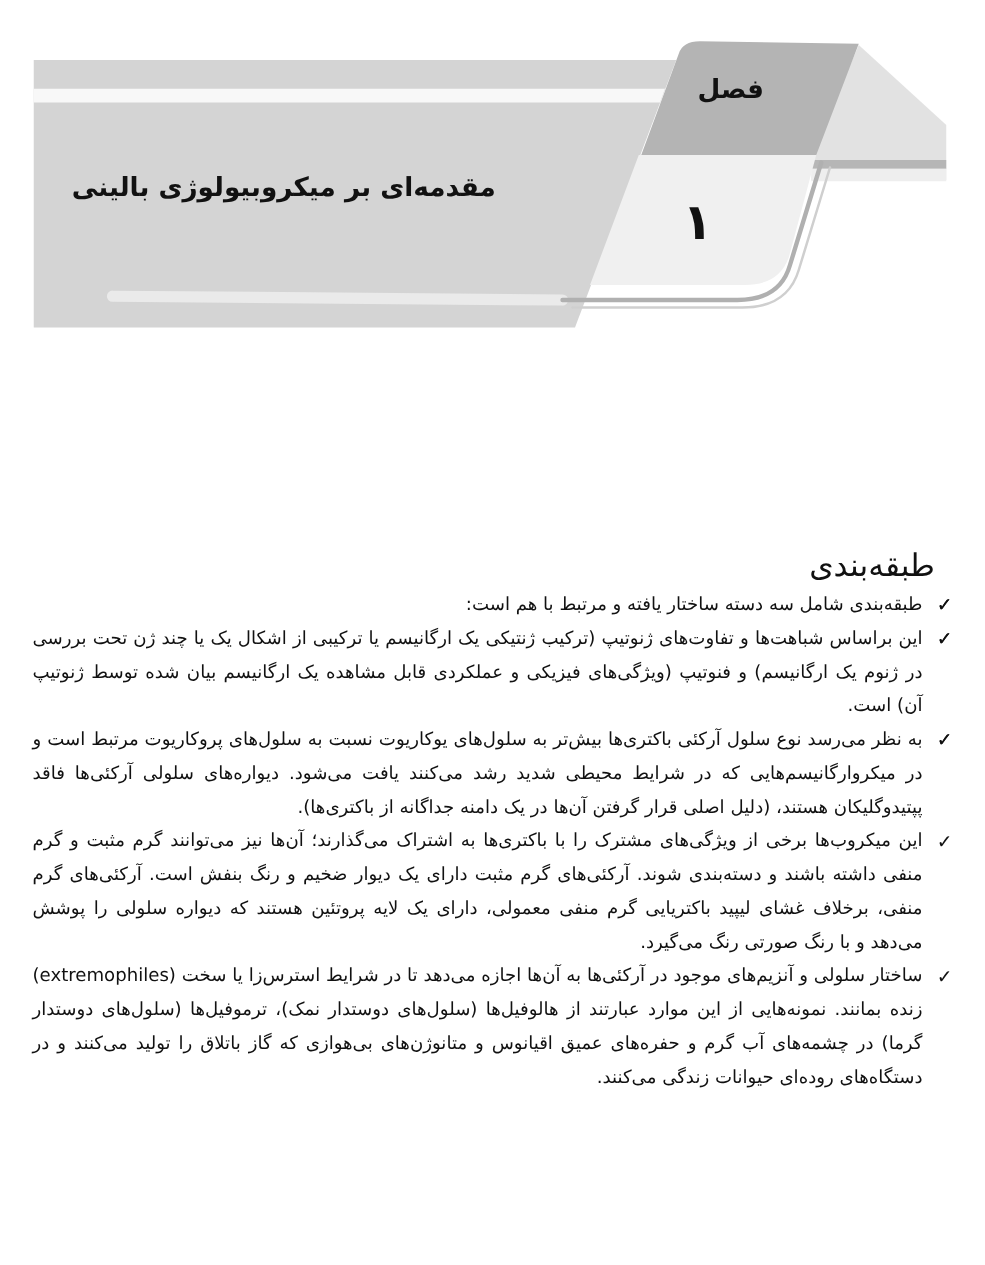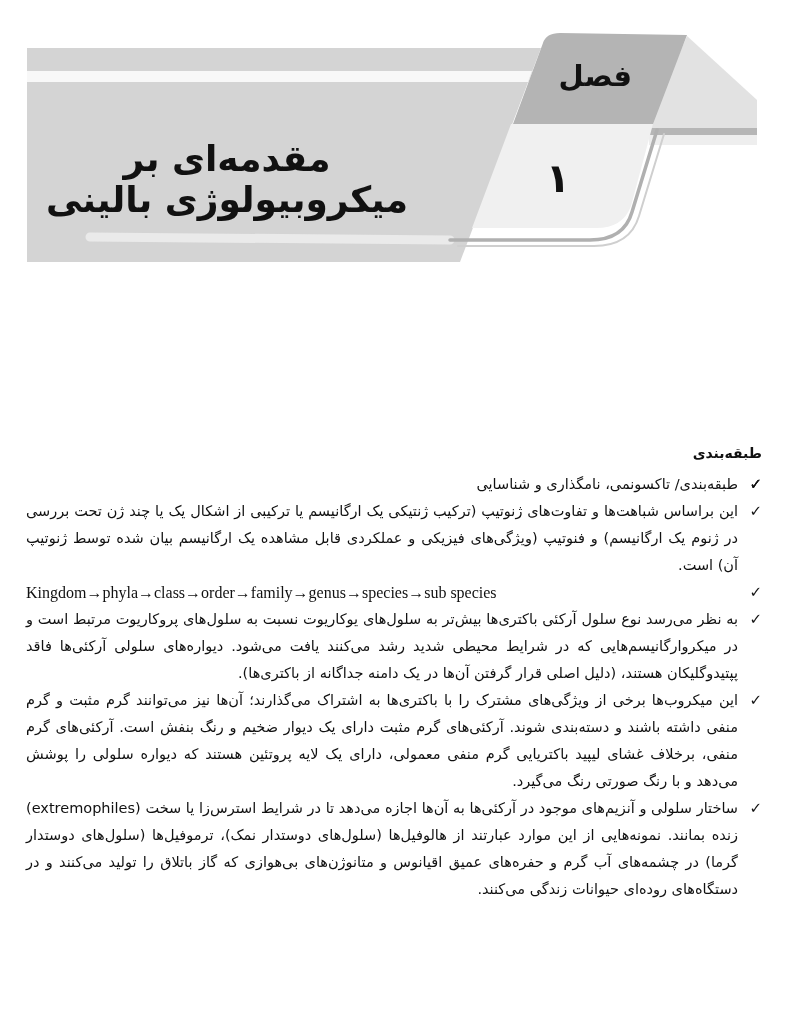--- a/index.html
+++ b/index.html
@@ -9,41 +9,41 @@
     overflow:hidden;
     font-family:"DejaVu Sans", sans-serif;
     color:#111;
   }
   
   .header { position:relative; width:788px; height:300px; }
   .header svg { position:absolute; top:0; left:0; }
   .chapter-title {
     position:absolute; top:138px; left:38px; width:378px;
     text-align:center;
-    font-size:36px; font-weight:bold; letter-spacing:-0.5px;
+    font-size:21px; font-weight:bold; letter-spacing:-0.5px;
     direction:rtl;
   }
   .chapter-label {
     position:absolute; top:59px; left:558px; width:74px;
-    text-align:right; font-size:29px; font-weight:bold;
+    text-align:left; font-size:21px; font-weight:bold;
     direction:rtl;
   }
   .chapter-number {
     position:absolute; top:155px; left:527px; width:62px;
     text-align:center; font-size:40px; font-weight:bold;
     direction:rtl;
   }
   
   .page-body {
     direction:rtl;
     margin:140px 26px 0 26px;
   }
   .section h2 {
-    font-size:14px; font-weight:bold;
-    margin:0 0 5px 0; line-height:26px;
+    font-size:25px; font-weight:normal;
+    margin:0 14px 5px 0; line-height:26px;
   }
   .section.second h2 { margin-top:12px; }
   .bullets { list-style:none; margin:0; padding:0; }
   .bullets li {
     position:relative;
     padding-right:24px;
     font-size:14.5px;
     line-height:27px;
     text-align:justify;
     text-justify:inter-word;
@@ -93,34 +93,33 @@
 <div class="page-body">
 
   <section class="section first">
     <h2>طبقه‌بندی</h2>
     <ul class="bullets">
       <li>
         <span class="chk">✓</span>
       </li>
       <li>
         <span class="chk">✓</span>
+        <span>طبقه‌بندی شامل سه دسته ساختار یافته و مرتبط با هم است:</span>
       </li>
       <li>
         <span class="chk">✓</span>
-        <span>طبقه‌بندی/ تاکسونمی، نامگذاری و شناسایی</span>
       </li>
       <li>
         <span class="chk">✓</span>
         <span>این براساس شباهت‌ها و تفاوت‌های ژنوتیپ (ترکیب ژنتیکی یک ارگانیسم یا ترکیبی از اشکال یک یا چند ژن تحت بررسی در ژنوم یک ارگانیسم) و فنوتیپ (ویژگی‌های فیزیکی و عملکردی قابل مشاهده یک ارگانیسم بیان شده توسط ژنوتیپ آن) است.</span>
       </li>
       <li>
         <span class="chk">✓</span>
       </li>
     </ul>
-    <p class="taxonomy">Kingdom→phyla→class→order→family→genus→species→sub species</p>
   </section>
 
   <section class="section second">
     <ul class="bullets">
       <li>
         <span class="chk">✓</span>
         <span>به نظر می‌رسد نوع سلول آرکئی باکتری‌ها بیش‌تر به سلول‌های یوکاریوت نسبت به سلول‌های پروکاریوت مرتبط است و در میکروارگانیسم‌هایی که در شرایط محیطی شدید رشد می‌کنند یافت می‌شود. دیواره‌های سلولی آرکئی‌ها فاقد پپتیدوگلیکان هستند، (دلیل اصلی قرار گرفتن آن‌ها در یک دامنه جداگانه از باکتری‌ها).</span>
       </li>
       <li>
         <span class="chk">✓</span>

